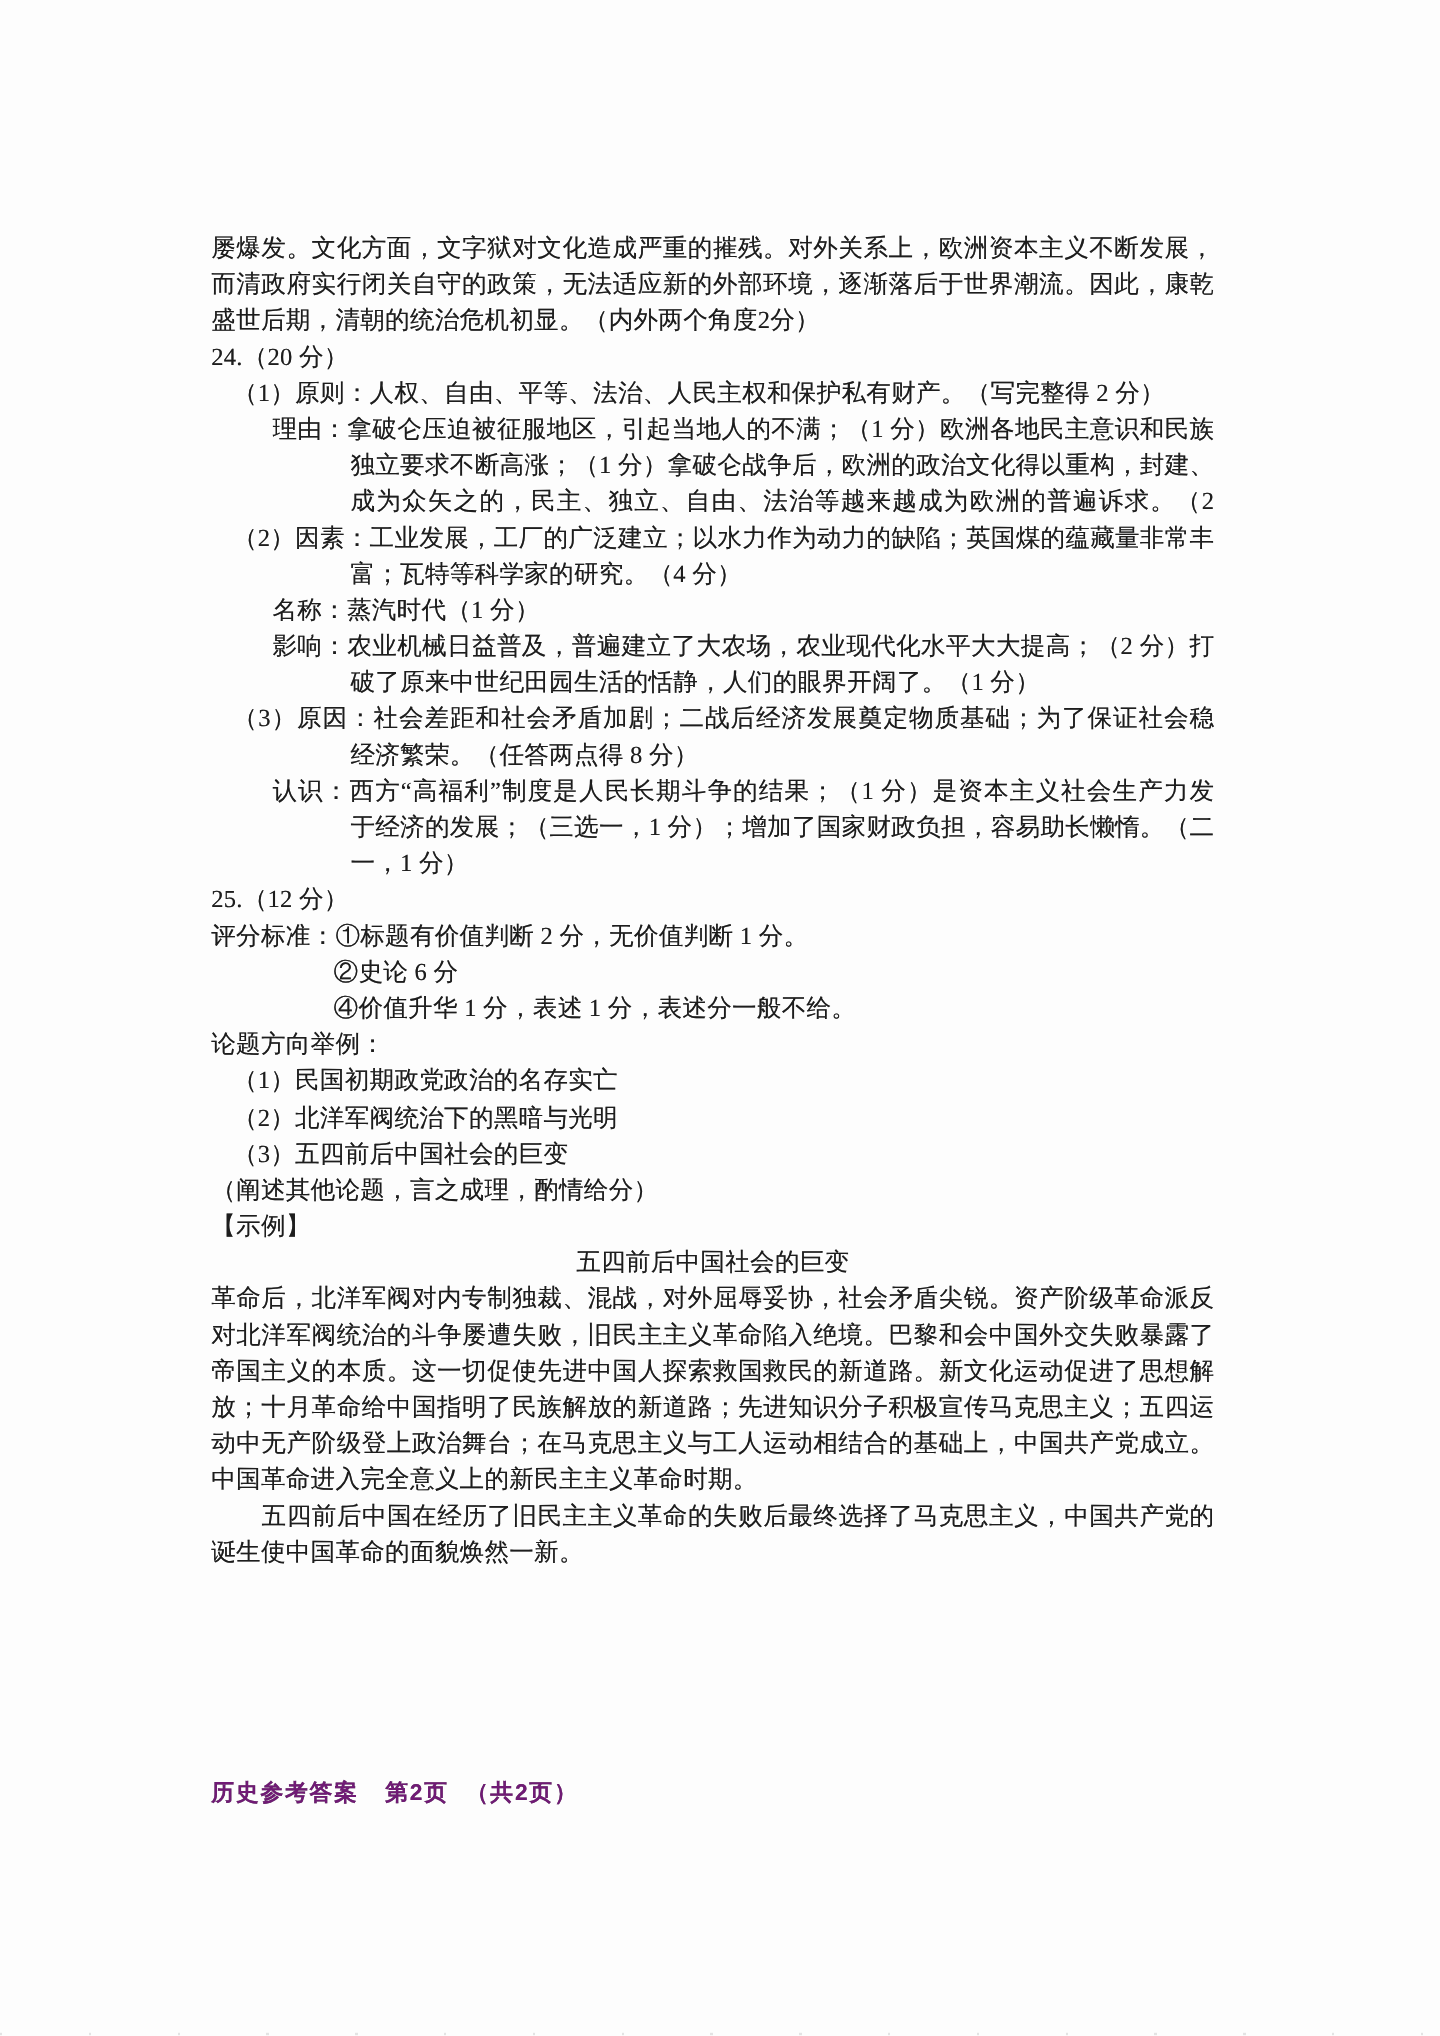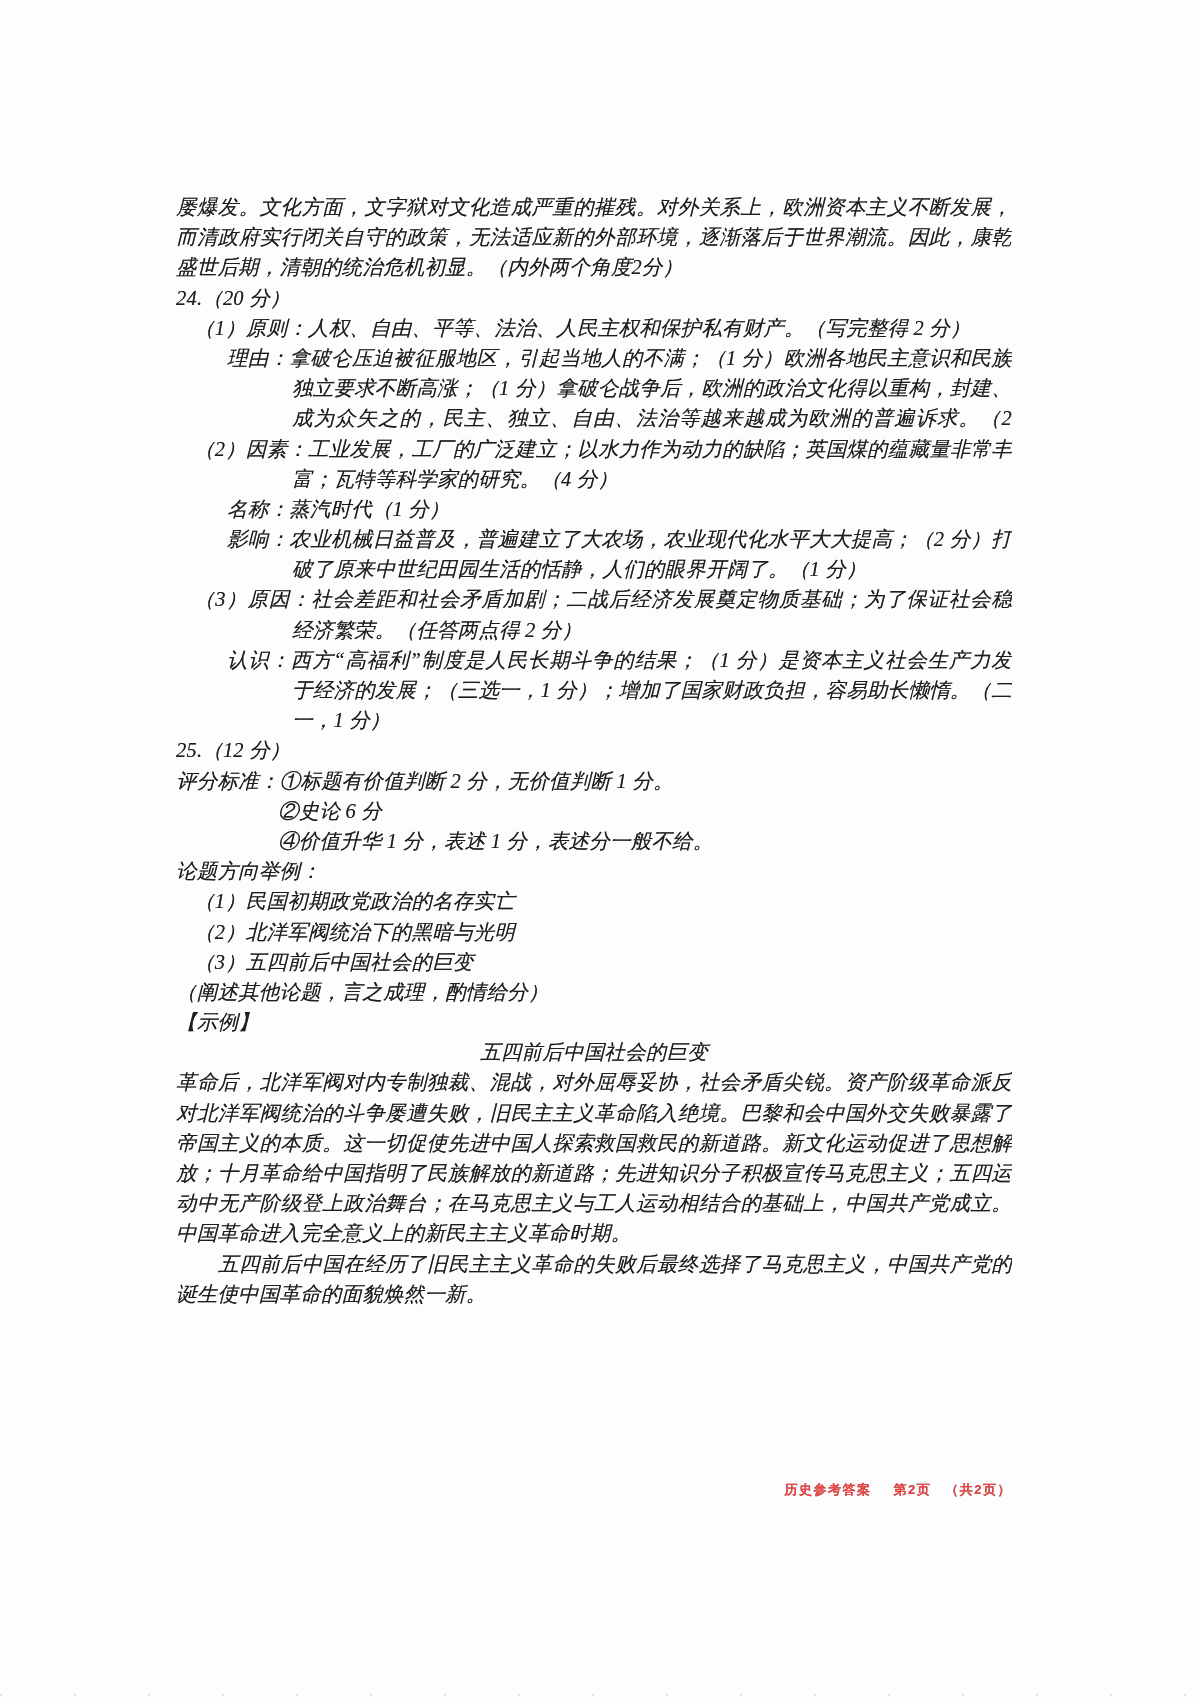--- a/index.html
+++ b/index.html
@@ -12,39 +12,38 @@
   }
   .page{position:absolute;inset:0;background:#fdfdfd;}
   .doc{
     position:absolute;left:176px;top:192px;width:836px;
   }
   .line{
     height:30.2px;line-height:30.2px;font-size:20.5px;
     white-space:nowrap;
     letter-spacing:0.2px;
     text-shadow:0 0 0.5px rgba(30,30,30,0.6);
-    font-style:italic;
   }
   .line.just{
     white-space:normal;
     text-align:justify;
     text-align-last:justify;
     overflow:hidden;
   }
   .line.item{margin-left:18px;}
   .line.label{margin-left:51px;}
   .line.cont{margin-left:116px;}
   .line.circled{margin-left:102px;}
   .line.para-indent{text-indent:42px;}
   .line.center{text-align:right;text-align-last:center;}
   .footer{
     position:absolute;top:1481px;left:176px;width:836px;
-    text-align:right;
+    text-align:left;
     font-family:"Liberation Sans","DejaVu Sans",sans-serif;
-    font-weight:700;font-size:13px;color:#ef4444;
+    font-weight:700;font-size:19px;color:#701a75;
     letter-spacing:1.5px;
     text-shadow:0 0 0.4px rgba(20,20,20,0.6);
   }
   .footer .fpage{margin-left:22px;}
   .footer .fpages{margin-left:14px;}
   .scan-artifacts{
     position:absolute;left:0;bottom:1px;width:100%;height:2px;
     background:repeating-linear-gradient(90deg, rgba(125,125,125,.5) 0 2px, transparent 2px 74px);
     opacity:.4;
   }
@@ -61,21 +60,21 @@
       <div class="line item">（1）原则：人权、自由、平等、法治、人民主权和保护私有财产。（写完整得 2 分）</div>
       <div class="line label just">理由：拿破仑压迫被征服地区，引起当地人的不满；（1 分）欧洲各地民主意识和民族</div>
       <div class="line cont just">独立要求不断高涨；（1 分）拿破仑战争后，欧洲的政治文化得以重构，封建、专制</div>
       <div class="line cont just">成为众矢之的，民主、独立、自由、法治等越来越成为欧洲的普遍诉求。（2 分）</div>
       <div class="line item just">（2）因素：工业发展，工厂的广泛建立；以水力作为动力的缺陷；英国煤的蕴藏量非常丰</div>
       <div class="line cont">富；瓦特等科学家的研究。（4 分）</div>
       <div class="line label">名称：蒸汽时代（1 分）</div>
       <div class="line label just">影响：农业机械日益普及，普遍建立了大农场，农业现代化水平大大提高；（2 分）打</div>
       <div class="line cont">破了原来中世纪田园生活的恬静，人们的眼界开阔了。（1 分）</div>
       <div class="line item just">（3）原因：社会差距和社会矛盾加剧；二战后经济发展奠定物质基础；为了保证社会稳定、</div>
-      <div class="line cont">经济繁荣。（任答两点得 2 分）</div>
+      <div class="line cont">经济繁荣。（任答两点得 8 分）</div>
       <div class="line label just">认识：西方“高福利”制度是人民长期斗争的结果；（1 分）是资本主义社会生产力发</div>
       <div class="line cont just">于经济的发展；（三选一，1 分）；增加了国家财政负担，容易助长懒惰。（二选</div>
       <div class="line cont">一，1 分）</div>
       <div class="line flush">25.（12 分）</div>
       <div class="line flush">评分标准：①标题有价值判断 2 分，无价值判断 1 分。</div>
       <div class="line circled">②史论 6 分</div>
       <div class="line circled">④价值升华 1 分，表述 1 分，表述分一般不给。</div>
       <div class="line flush">论题方向举例：</div>
       <div class="line item">（1）民国初期政党政治的名存实亡</div>
       <div class="line item">（2）北洋军阀统治下的黑暗与光明</div>

